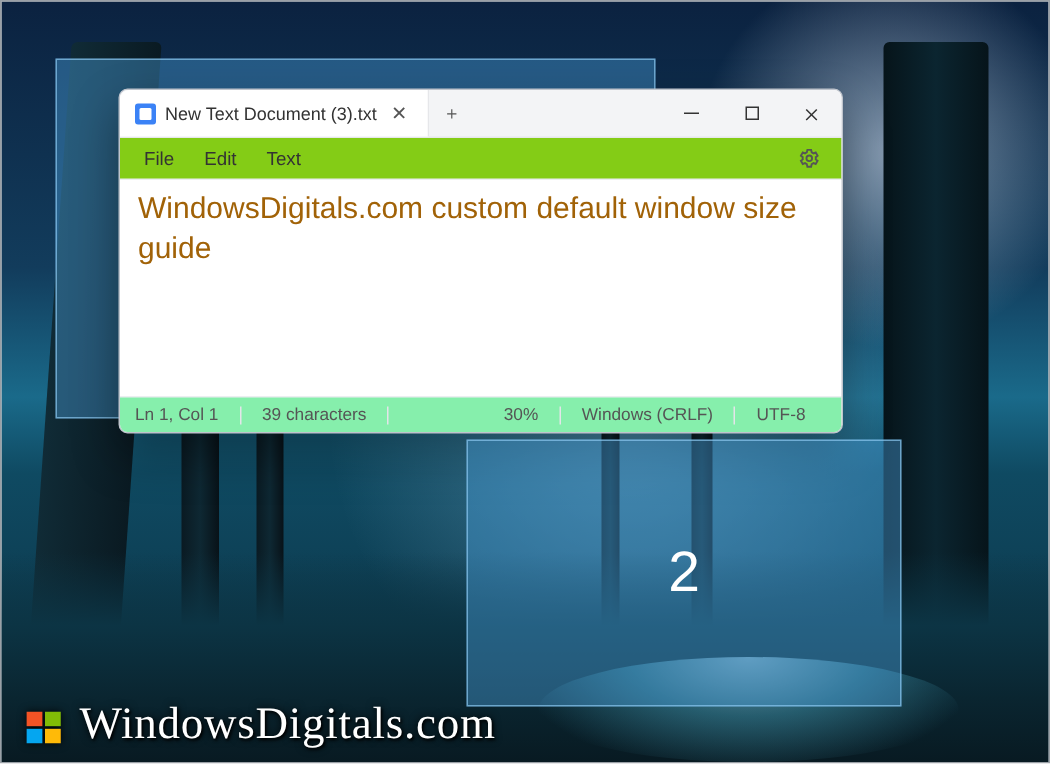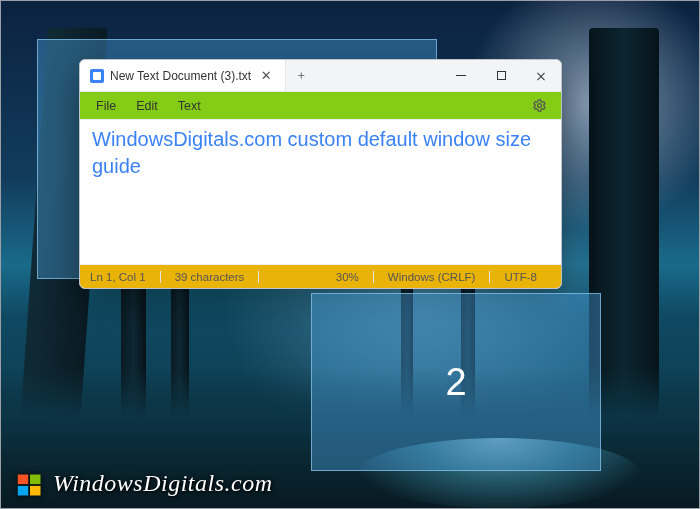--- a/index.html
+++ b/index.html
@@ -92,38 +92,38 @@
     font-size:12.5px; color:#333; gap:4px;
     border-bottom:1px solid #eceef1; background:#84cc16;
   }
   .menuitem{ padding:3px 8px; border-radius:3px; cursor:pointer;}
   .gearwrap{margin-left:auto; padding:3px 6px; cursor:pointer; display:flex;}
   .gear{width:15px;height:15px;}
 
   .editor {
     flex:1; padding: 6px 12px;
     font-size: 20px; line-height:1.35;
-    color:#3b82f6; font-weight:400;
+    color:#a16207; font-weight:400;
     overflow:hidden;
   }
 
   .statusbar{
     display:flex; align-items:center; height:24px; padding:0 10px;
-    font-size:11.5px; color:#555; background:#eab308; border-top:1px solid #eceef1;
+    font-size:11.5px; color:#555; background:#86efac; border-top:1px solid #eceef1;
   }
   .sb-sec{padding:0 14px; border-right:1px solid #e3e5e9;}
   .sb-sec.first{padding-left:0;}
   .sb-sec:last-child{border-right:none;text-align:center;}
   .sb-spacer{flex:1;}
 
   
   .watermark{
-    position:absolute; left:14px; bottom:8px; display:flex; align-items:flex-start; gap:8px;
+    position:absolute; left:14px; bottom:8px; display:flex; align-items:flex-end; gap:8px;
     color:#fff; text-shadow: 0 0 6px rgba(0,0,0,0.9), 1px 1px 2px #000;
-    font-family: Georgia, "Times New Roman", serif; font-style:italic; font-size:24px;
+    font-family: Georgia, "Times New Roman", serif; font-size:30px;
     letter-spacing:0.5px;
   }
   .wm-logo{ width:30px;height:30px;display:flex;align-items:center;justify-content:center;}
   .wm-logo svg{filter:drop-shadow(0 0 3px rgba(0,0,0,0.9));}
 </style>
 </head>
 <body>
 
 <div class="stage">
   <div class="trunk t1"></div>

